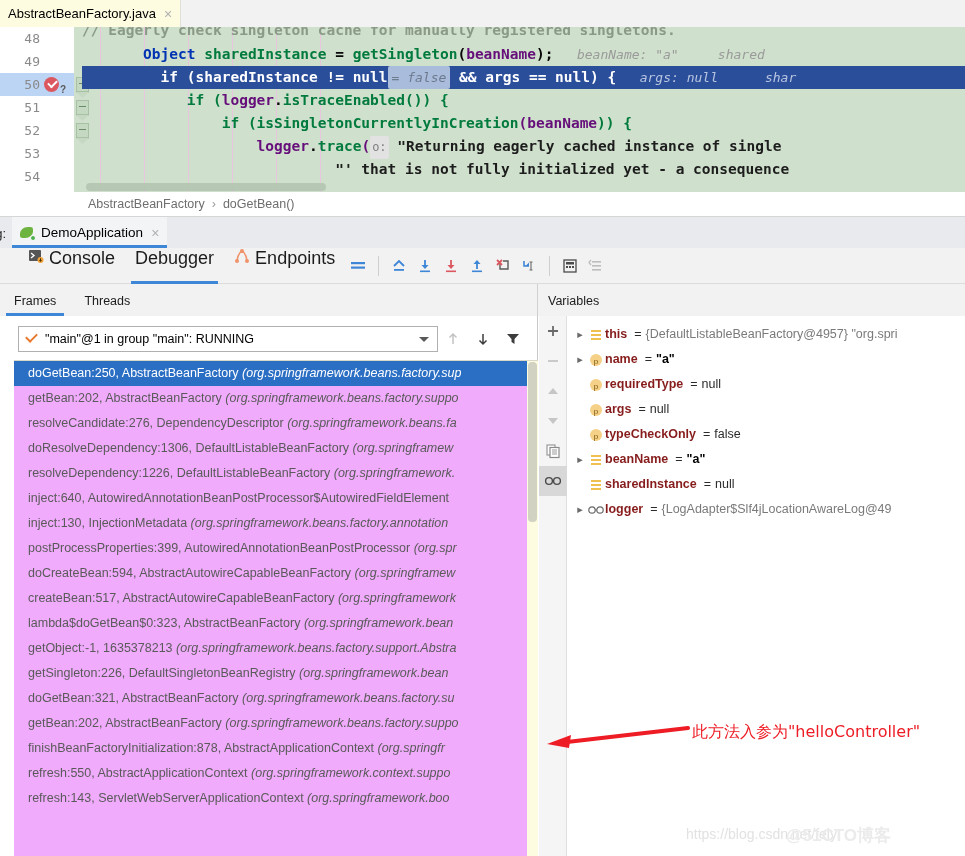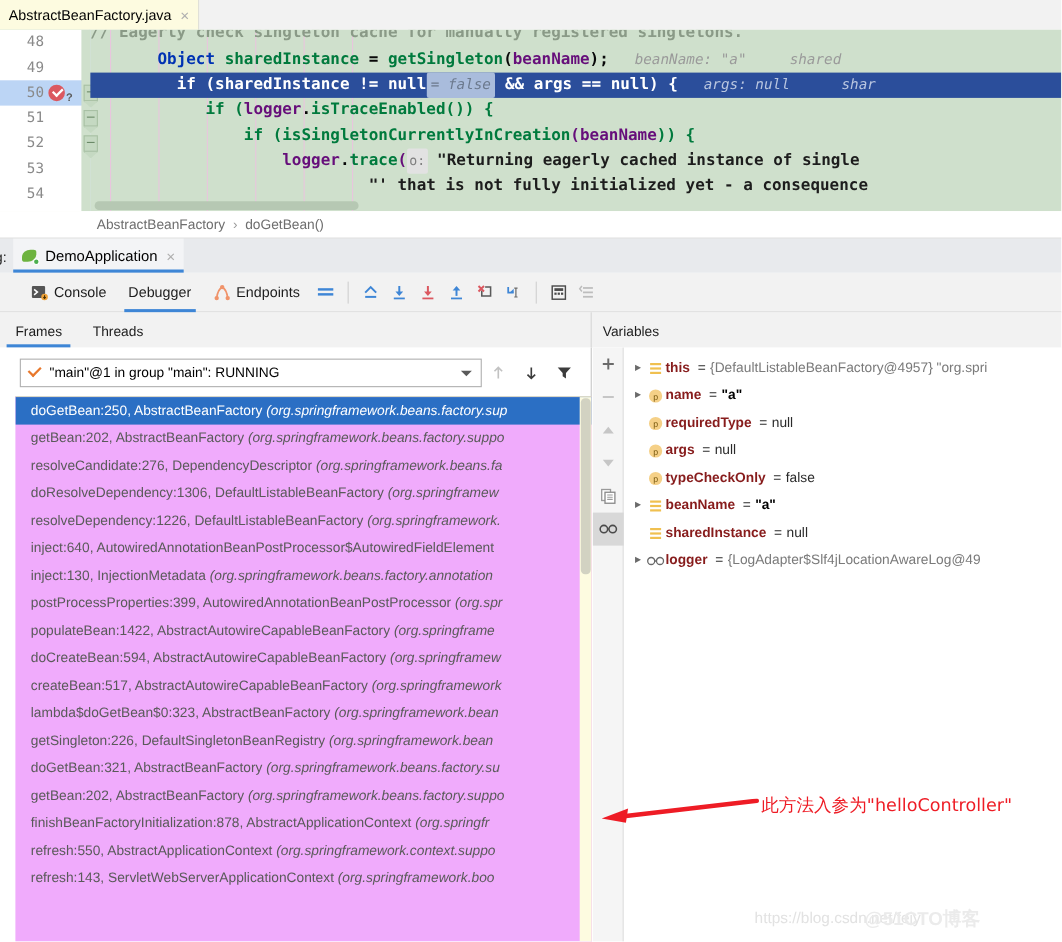--- a/index.html
+++ b/index.html
@@ -179,22 +179,22 @@
 
   
   .dbg-toolbar {
     position: absolute; left: 0; top: 248px; width: 965px; height: 36px;
     background: #f2f2f2;
     display: flex; align-items: center;
     padding-left: 18px;
     border-bottom: 1px solid #dcdcdc;
   }
   .tb-tab {
-    display: flex; align-items: center; height: 36px;
-    padding: 0 10px; position: relative; font-size: 13px; color: #1c1c1c;
+    display: flex; align-items: flex-start; height: 36px;
+    padding: 0 10px; position: relative; font-size: 18px; color: #1c1c1c;
     cursor: pointer;
   }
   .tb-tab.active .uline {
     position: absolute; left: 6px; right: 6px; bottom: 0; height: 3px;
     background: #3e86d6;
   }
   .ico { width: 16px; height: 16px; margin-right: 5px; flex: 0 0 auto; }
   .tb-sep {
     width: 1px; height: 20px; background: #cfcfcf; margin: 0 7px;
   }
@@ -545,24 +545,24 @@
 
     <div class="frames-list">
       <div class="frame-row sel"><span>doGetBean:250, AbstractBeanFactory </span><span class="pkg">(org.springframework.beans.factory.sup</span></div>
       <div class="frame-row"><span>getBean:202, AbstractBeanFactory </span><span class="pkg">(org.springframework.beans.factory.suppo</span></div>
       <div class="frame-row"><span>resolveCandidate:276, DependencyDescriptor </span><span class="pkg">(org.springframework.beans.fa</span></div>
       <div class="frame-row"><span>doResolveDependency:1306, DefaultListableBeanFactory </span><span class="pkg">(org.springframew</span></div>
       <div class="frame-row"><span>resolveDependency:1226, DefaultListableBeanFactory </span><span class="pkg">(org.springframework.</span></div>
       <div class="frame-row"><span>inject:640, AutowiredAnnotationBeanPostProcessor$AutowiredFieldElement</span><span class="pkg"></span></div>
       <div class="frame-row"><span>inject:130, InjectionMetadata </span><span class="pkg">(org.springframework.beans.factory.annotation</span></div>
       <div class="frame-row"><span>postProcessProperties:399, AutowiredAnnotationBeanPostProcessor </span><span class="pkg">(org.spr</span></div>
-      <div class="frame-row"><span>populateBean:1422, AbstractAutowireCapableBeanFactory </span><span class="pkg">(org.springframe</span></div>
       <div class="frame-row"><span>doCreateBean:594, AbstractAutowireCapableBeanFactory </span><span class="pkg">(org.springframew</span></div>
       <div class="frame-row"><span>createBean:517, AbstractAutowireCapableBeanFactory </span><span class="pkg">(org.springframework</span></div>
       <div class="frame-row"><span>lambda$doGetBean$0:323, AbstractBeanFactory </span><span class="pkg">(org.springframework.bean</span></div>
+      <div class="frame-row"><span>getObject:-1, 1635378213 </span><span class="pkg">(org.springframework.beans.factory.support.Abstra</span></div>
       <div class="frame-row"><span>getSingleton:226, DefaultSingletonBeanRegistry </span><span class="pkg">(org.springframework.bean</span></div>
       <div class="frame-row"><span>doGetBean:321, AbstractBeanFactory </span><span class="pkg">(org.springframework.beans.factory.su</span></div>
       <div class="frame-row"><span>getBean:202, AbstractBeanFactory </span><span class="pkg">(org.springframework.beans.factory.suppo</span></div>
       <div class="frame-row"><span>finishBeanFactoryInitialization:878, AbstractApplicationContext </span><span class="pkg">(org.springfr</span></div>
       <div class="frame-row"><span>refresh:550, AbstractApplicationContext </span><span class="pkg">(org.springframework.context.suppo</span></div>
       <div class="frame-row"><span>refresh:143, ServletWebServerApplicationContext </span><span class="pkg">(org.springframework.boo</span></div>
 
       <div class="frames-scroll">
         <div class="frames-thumb"></div>
       </div>

